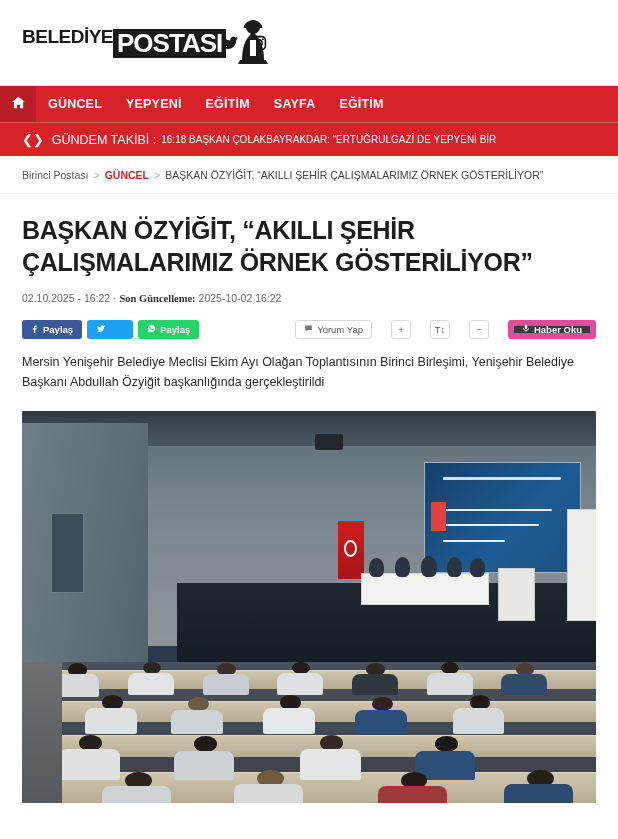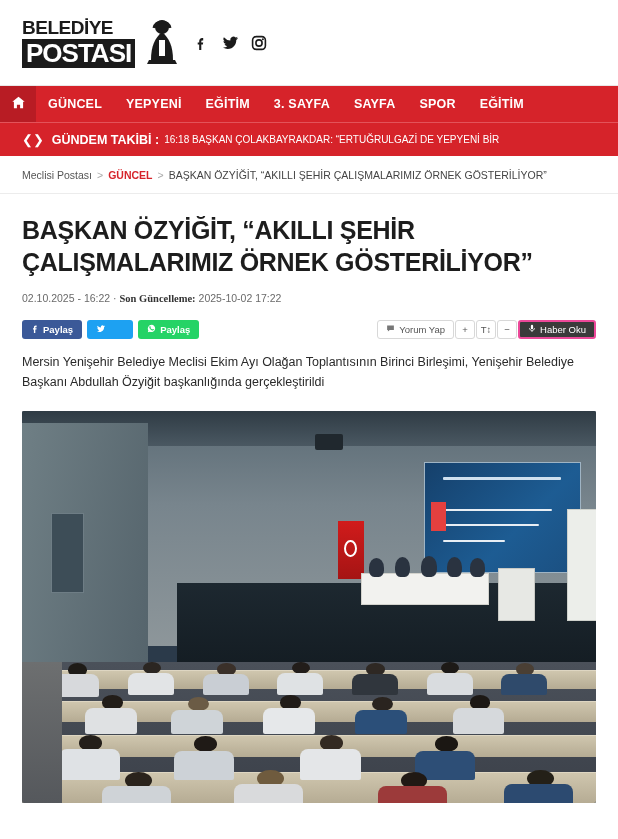--- a/index.html
+++ b/index.html
@@ -33,21 +33,21 @@
   }
   .logo {
     display: flex;
     align-items: center;
     width: 150px;
     height: 58px;
     position: relative;
   }
   .logo-text {
     display: flex;
-    flex-direction: column;
+    flex-direction: row;
     justify-content: center;
     line-height: 1;
   }
   .logo-line1 {
     font-size: 19px;
     font-weight: bold;
     letter-spacing: -0.5px;
     color: #1b1b1b;
   }
   .logo-line2 {
@@ -122,21 +122,21 @@
   .breaking .arrows {
     display: flex;
     gap: 2px;
     padding: 0 10px 0 22px;
     font-size: 13px;
     color: #ffffff;
     letter-spacing: -2px;
   }
   .breaking-label {
     font-size: 12.5px;
-    font-weight: bold;
+    font-weight: normal;
     white-space: nowrap;
   }
   .breaking-text {
     font-size: 10px;
     white-space: nowrap;
     margin-left: 5px;
   }
 
   
   .breadcrumb {
@@ -189,21 +189,21 @@
     display: inline-flex;
     align-items: center;
     gap: 4px;
     cursor: pointer;
     font-family: "Liberation Sans", sans-serif;
   }
   .btn-fb { background: #3b5998; }
   .btn-tw { background: #1da1f2; width: 46px; }
   .btn-wa { background: #25d366; }
 
-  .tools-group { display: flex; align-items: center; gap: 1px; }
+  .tools-group { display: flex; align-items: center; gap: 19px; }
   .btn-ghost {
     background: #fff;
     border: 1px solid #d8d8d8;
     color: #555;
     border-radius: 3px;
     font-size: 9.5px;
     height: 19px;
     padding: 0 8px;
     display: inline-flex;
     align-items: center;
@@ -212,21 +212,22 @@
     font-family: "Liberation Sans", sans-serif;
   }
   .btn-square {
     width: 20px;
     padding: 0;
     justify-content: center;
   }
   .btn-dark {
     background: #3a3a3a;
     color: #fff;
-    border: 2px solid #ec4899;
+    border: 6px solid #ec4899;
+    font-weight: bold;
   }
 
   .spot {
     font-size: 12.5px;
     line-height: 1.65;
     color: #2a2a2a;
     margin-bottom: 18px;
   }
 
   
@@ -358,50 +359,48 @@
     <div class="home-cell">
       <span>
         <svg width="15" height="15" viewBox="0 0 16 16">
             <path d="M8 1.8 1.4 7.2h1.7V14h3.2v-3.7h3.4V14h3.2V7.2h1.7z" fill="#ffffff"></path>
           </svg>
       </span>
     </div>
     <a class="nav-item">GÜNCEL</a>
     <a class="nav-item">YEPYENİ</a>
     <a class="nav-item">EĞİTİM</a>
-    <a class="nav-item">3. SAYFA</a>
     <a class="nav-item">SAYFA</a>
-    <a class="nav-item">SPOR</a>
     <a class="nav-item">EĞİTİM</a>
   </div>
 
   <div class="breaking">
     <div class="arrows">
       <span>❮</span>
       <span>❯</span>
     </div>
     <span class="breaking-label">GÜNDEM TAKİBİ :</span>
     <span class="breaking-text">16:18 BAŞKAN ÇOLAKBAYRAKDAR: “ERTUĞRULGAZİ DE YEPYENİ BİR</span>
   </div>
 
   <div class="breadcrumb">
-    <a>Meclisi Postası</a>
+    <a>Birinci Postası</a>
     <span class="sep">&gt;</span>
     <a class="crumb-red">GÜNCEL</a>
     <span class="sep">&gt;</span>
     <span class="crumb-cur">BAŞKAN ÖZYİĞİT, “AKILLI ŞEHİR ÇALIŞMALARIMIZ ÖRNEK GÖSTERİLİYOR”</span>
   </div>
 
   <div class="article">
     <h1 class="title">BAŞKAN ÖZYİĞİT, “AKILLI ŞEHİR ÇALIŞMALARIMIZ ÖRNEK GÖSTERİLİYOR”</h1>
 
     <div class="meta">
       <span>02.10.2025 - 16:22 ·</span>
       <b>Son Güncelleme:</b>
-      <span>2025-10-02 17:22</span>
+      <span>2025-10-02 16:22</span>
     </div>
 
     <div class="toolbar">
       <div class="share-group">
         <button class="btn btn-fb">
           <span>
             <svg width="8" height="9" viewBox="0 0 8 9">
                 <path d="M5.6 3.2H4.6c-.2 0-.3.1-.3.3v.7h1.3l-.2 1.2H4.3V9H2.9V5.4H2V4.2h.9V3.4C2.9 2.3 3.5 1.4 4.7 1.4h.9z" fill="#fff"></path>
               </svg>
           </span>

